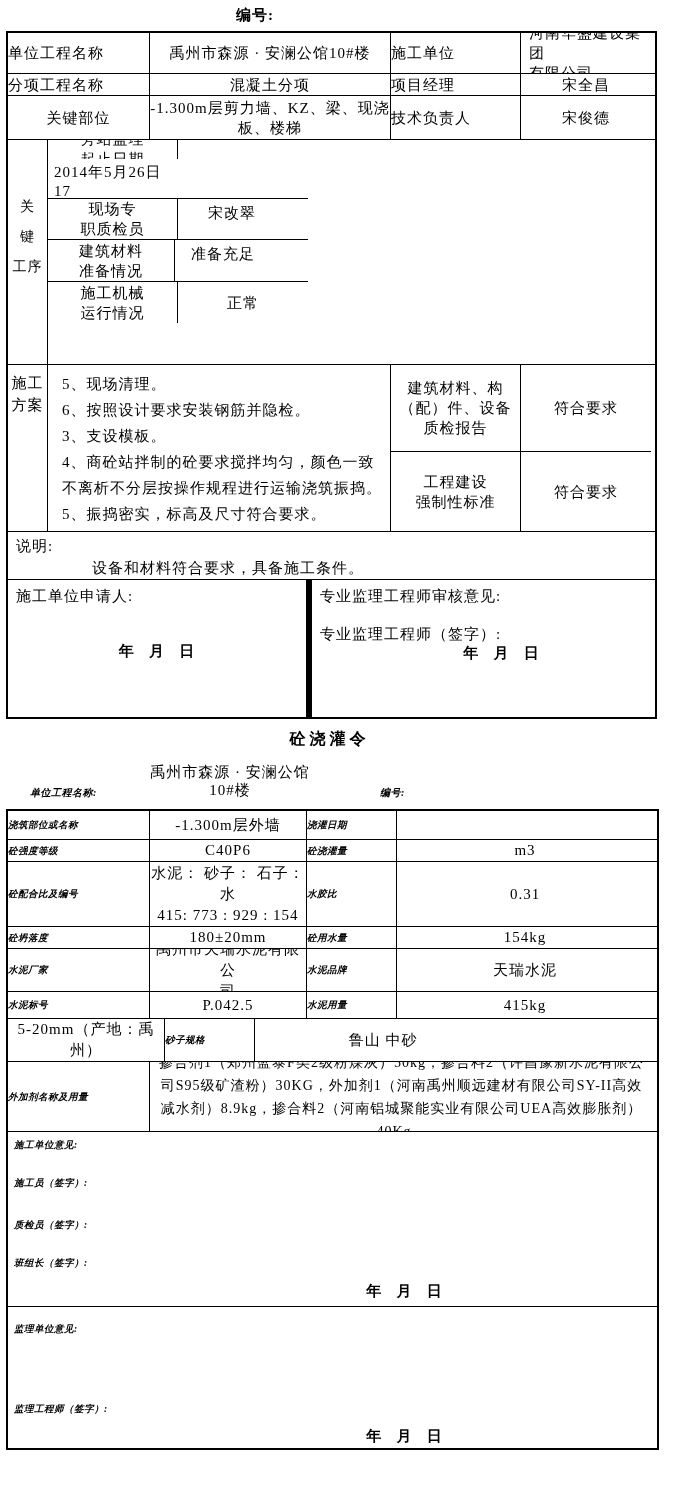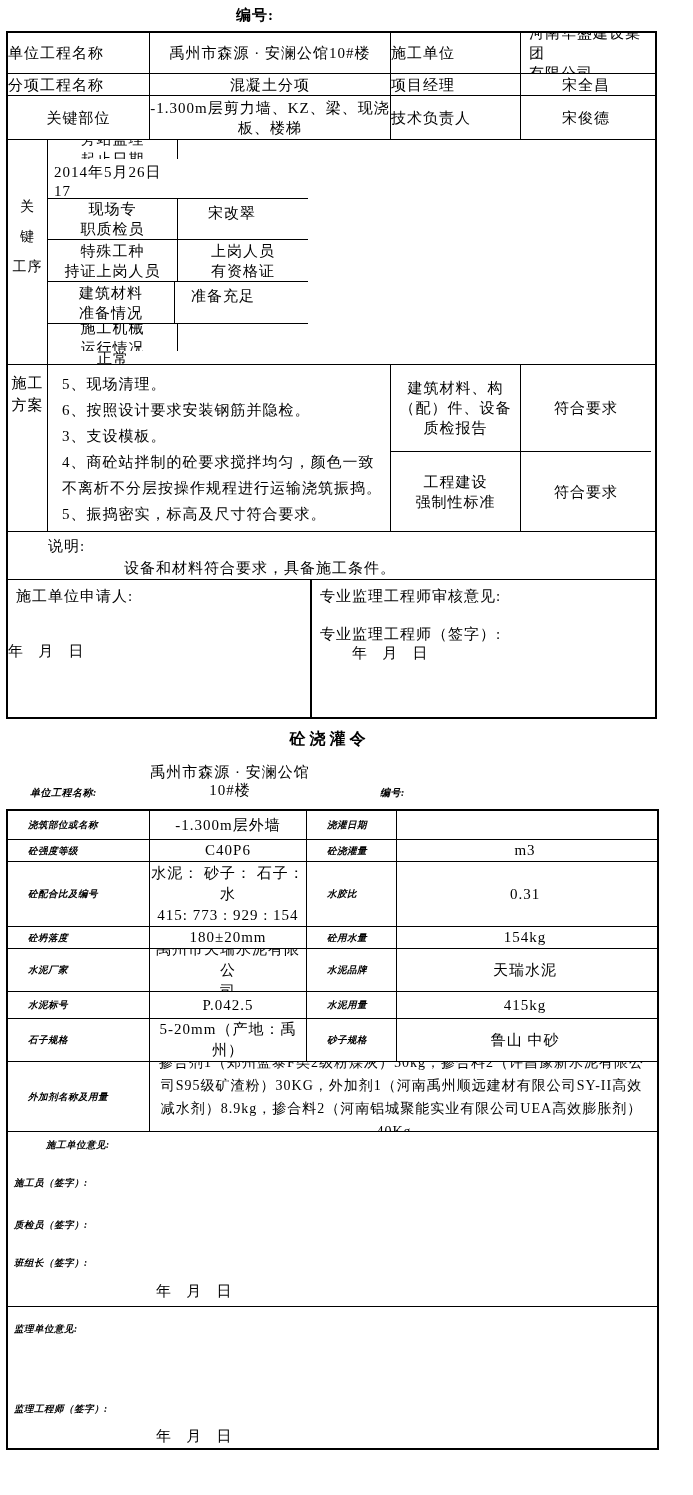--- a/index.html
+++ b/index.html
@@ -24,27 +24,27 @@
   .srow{display:flex;box-sizing:border-box;border-bottom:1px solid #000;flex:none;}
   .srow.last{border-bottom:none;}
   
   .padlab{padding-left:0;}
   .keycell{display:block;text-align:center;padding-top:52px;font-size:14px;line-height:30px;}
   .flowcell{display:block;text-align:left;padding:26px 0 0 36px;}
   .plancell{display:block;text-align:left;padding:6px 8px 0 14px;line-height:26px;}
   .planlab{display:block;text-align:center;padding-top:7px;line-height:22px;}
   .notecell{position:relative;display:block;width:100%;}
   .sigcell{position:relative;display:block;box-sizing:border-box;}
-  .sigcell.divr{border-right:2px solid #000000;}
-  .dateline{position:absolute;left:0;right:0;white-space:pre;letter-spacing:1px;}
+  .sigcell.divr{border-right:6px solid #000000;}
+  .dateline{position:absolute;left:0;right:0;text-align:center;white-space:pre;letter-spacing:1px;font-weight:bold;}
   .datecell-val{padding:4px 2px 0 6px;align-items:flex-start;text-align:left;line-height:19px;}
   .topleft{align-items:flex-start;justify-content:flex-start;text-align:left;padding:4px 0 0 10px;}
   
   .slab{font-style:italic;font-weight:bold;font-size:9.5px;letter-spacing:0.5px;
-        justify-content:flex-start;text-align:left;padding-left:20px;line-height:12px;}
+        justify-content:flex-start;text-align:left;padding-left:0;line-height:12px;}
   .t2val{font-size:15px;line-height:21px;}
   .admix{font-size:14px;line-height:23px;padding:0 6px;}
   .smallsig{position:absolute;font-style:italic;font-weight:bold;font-size:9.5px;letter-spacing:0.5px;}
   
   .num-label{font-weight:bold;letter-spacing:1px;}
   .t2title{text-align:center;font-size:16px;font-weight:bold;letter-spacing:4px;}
   .hsmall{font-style:italic;font-weight:bold;font-size:10px;letter-spacing:0.5px;margin-left:20px;}
   .hval{text-align:center;line-height:18px;white-space:pre-line;letter-spacing:1px;}
 </style>
 </head>
@@ -89,32 +89,26 @@
 起止日期</div>
           <div class="cell endc pre datecell-val" style="width:130px;">2014年5月26日 17
 时
 至5月27日 2 时</div>
         </div>
         <div class="srow" style="height:41px;">
           <div class="cell pre w130">现场专
 职质检员</div>
           <div class="cell endc topleft" style="width:130px;padding-left:30px;">宋改翠</div>
         </div>
-        <div class="srow" style="height:42px;">
-          <div class="cell pre w130">特殊工种
-持证上岗人员</div>
-          <div class="cell endc pre" style="width:130px;">上岗人员
-有资格证</div>
-        </div>
         <div class="srow" style="height:42px;gap:6px;">
           <div class="cell pre w130">建筑材料
 准备情况</div>
           <div class="cell endc topleft" style="width:130px;">准备充足</div>
         </div>
-        <div class="srow last" style="height:41px;flex-direction:column;">
+        <div class="srow last" style="height:41px;">
           <div class="cell pre w130">施工机械
 运行情况</div>
           <div class="cell endc" style="width:130px;">正常</div>
         </div>
       </div>
     </div>
 
     <div class="band" style="height:167px;">
       <div class="cell pre planlab w40">施工
 方案</div>
@@ -132,21 +126,21 @@
           <div class="cell endc" style="width:130px;">符合要求</div>
         </div>
         <div class="srow last" style="height:80px;justify-content:flex-end;">
           <div class="cell pre w130">工程建设
 强制性标准</div>
           <div class="cell endc" style="width:130px;">符合要求</div>
         </div>
       </div>
     </div>
 
-    <div class="band" style="height:48px;padding-left:32px;">
+    <div class="band" style="height:48px;">
       <div class="notecell" style="width:643px;letter-spacing:1px;">
         <span class="abs" style="left:8px;top:5px;">说明:</span>
         <span class="abs" style="left:84px;top:27px;">设备和材料符合要求，具备施工条件。</span>
       </div>
     </div>
 
     <div class="band last" style="height:137px;">
       <div class="sigcell divr w304" style="letter-spacing:1px;">
         <span class="abs" style="left:8px;top:7px;">施工单位申请人:</span>
         <span class="dateline" style="top:62px;">年   月   日</span>
@@ -206,35 +200,34 @@
     </div>
 
     <div class="band" style="height:27px;">
       <div class="cell slab w142">水泥标号</div>
       <div class="cell t2val w157">P.042.5</div>
       <div class="cell slab w90">水泥用量</div>
       <div class="cell endc t2val w256">415kg</div>
     </div>
 
     <div class="band" style="height:43px;">
-      <div class="cell slab w142">石子规格</div>
       <div class="cell t2val pre w157">5-20mm（产地：禹
 州）</div>
       <div class="cell slab w90">砂子规格</div>
       <div class="cell endc t2val w256">鲁山 中砂</div>
     </div>
 
     <div class="band" style="height:70px;">
       <div class="cell slab w142">外加剂名称及用量</div>
       <div class="cell endc admix w503">掺合剂1（郑州蓝泰F类2级粉煤灰）50kg，掺合料2（许昌豫新水泥有限公司S95级矿渣粉）30KG，外加剂1（河南禹州顺远建材有限公司SY-II高效减水剂）8.9kg，掺合料2（河南铝城聚能实业有限公司UEA高效膨胀剂）40Kg。</div>
     </div>
 
     <div class="band" style="height:175px;">
       <div class="sigcell" style="width:645px;">
-        <span class="smallsig" style="left:6px;top:7px;margin-left:32px;">施工单位意见:</span>
+        <span class="smallsig" style="left:6px;top:7px;">施工单位意见:</span>
         <span class="smallsig" style="left:6px;top:45px;">施工员（签字）:</span>
         <span class="smallsig" style="left:6px;top:87px;">质检员（签字）:</span>
         <span class="smallsig" style="left:6px;top:125px;">班组长（签字）:</span>
         <span class="dateline" style="top:150px;padding-left:148px;">年   月   日</span>
       </div>
     </div>
 
     <div class="band last" style="height:141px;">
       <div class="sigcell" style="width:645px;">
         <span class="smallsig" style="left:6px;top:16px;">监理单位意见:</span>

